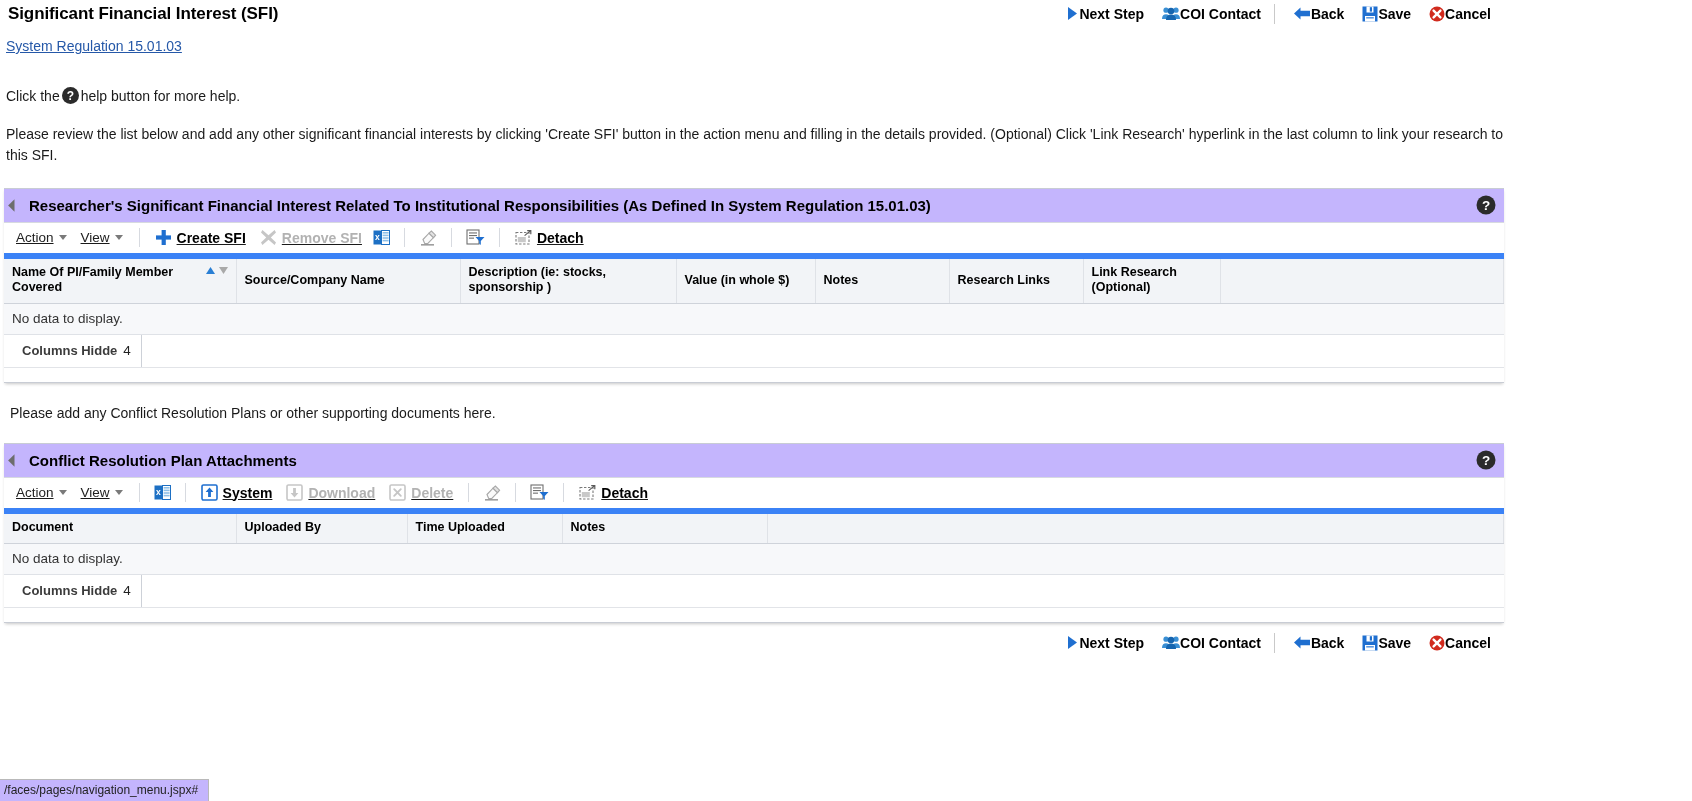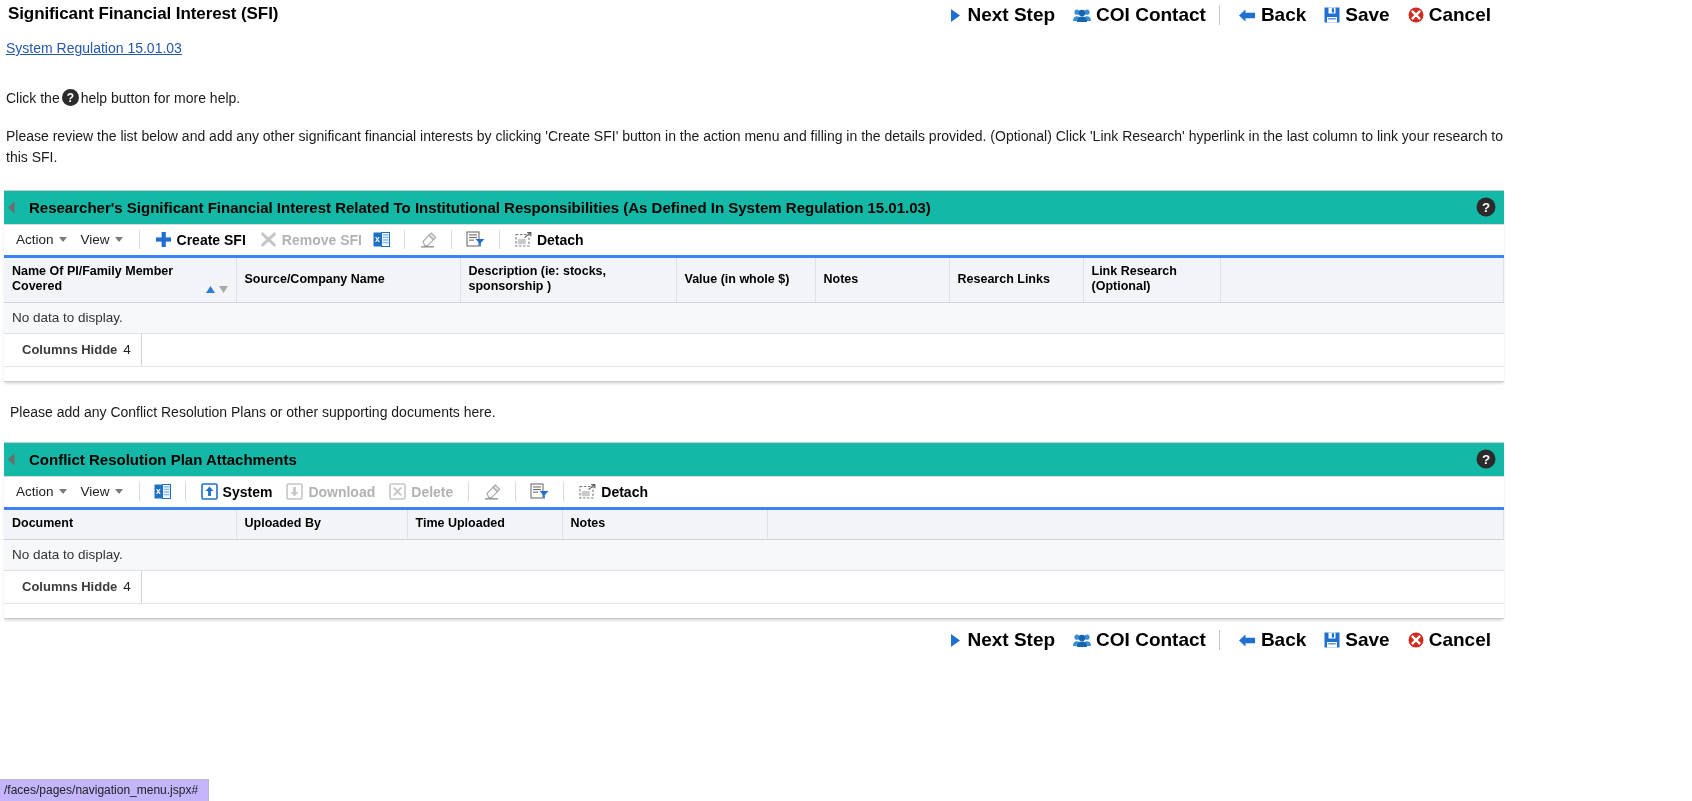--- a/index.html
+++ b/index.html
@@ -19,22 +19,22 @@
   .top-bar {
     display: flex; align-items: flex-start; justify-content: space-between;
     padding: 4px 8px 0 8px;
   }
   .page-title {
     font-size: 17px; font-weight: bold; color: #000;
     letter-spacing: -0.1px; white-space: nowrap;
   }
   .action-bar { display: flex; align-items: center; gap: 0; flex-shrink: 0; }
   .act {
-    display: flex; align-items: center; gap: 5px;
-    font-size: 19px; font-weight: bold; color: #000;
+    display: flex; 
+    font-size: 14px; font-weight: bold; color: #000;
     padding: 0 9px 0 0; margin-left: 9px;
     cursor: pointer; white-space: nowrap;
   }
   .act:first-child { margin-left: 0; }
   .act-sep {
     width: 1px; height: 20px; background: #c9c9c9; margin: 0 10px 0 4px;
   }
 
   
   .ico { display: inline-block; flex-shrink: 0; line-height: 0; }
@@ -54,43 +54,44 @@
   .intro {
     margin: 20px 0 0 2px; font-size: 14px; line-height: 21px;
     color: #1a1a1a; max-width: 1690px;
   }
 
   
   .panel { margin: 0 4px; }
   .panel-outer {
     border: 1px solid #c8ccd4;
     border-left: none; border-right: none;
-    background: #14b8a6;
+    background: #c4b5fd;
     box-shadow: 0 2px 3px -1px rgba(0,0,0,.22);
   }
   .panel-hdr {
     display: flex; align-items: center; justify-content: space-between;
     padding: 6px 8px 7px 6px;
     border-bottom: 1px solid #d7dae0;
   }
   .panel-hdr-left { display: flex; align-items: center; gap: 8px; }
   .disclose {
     width: 0; height: 0; cursor: pointer;
     border-left: 9px solid #6d6d6d;
     border-bottom: 9px solid transparent;
     border-top: 0; transform: rotate(-45deg); margin-right: 2px;
   }
   .panel-title { font-size: 15px; font-weight: bold; color: #000; }
 
   
   .toolbar {
     display: flex; 
     padding: 5px 6px 6px 6px;
-    border-bottom: 3px solid #3b82f6;
+    border-bottom: 6px solid #3b82f6;
     background: #fff;
+    text-decoration: underline;
   }
   .tb-menu {
     display: flex; align-items: center; gap: 5px;
     font-size: 13.5px; color: #222; padding: 2px 8px 2px 6px;
     cursor: pointer;
   }
   .caret {
     width: 0; height: 0;
     border-left: 4px solid transparent; border-right: 4px solid transparent;
     border-top: 5px solid #7a7a7a;
@@ -108,21 +109,21 @@
   table.grid { width: 100%; border-collapse: collapse; table-layout: fixed; }
   table.grid th {
     background: #f2f4f7;
     border-right: 1px solid #dfe2e7;
     border-bottom: 1px solid #cfd3da;
     font-size: 12.5px; font-weight: bold; color: #000;
     text-align: left; vertical-align: top;
     padding: 6px 7px 8px 8px; line-height: 15px;
   }
   th.blank { background: #fff; border-right: none; }
-  .th-inner { display: flex; align-items: flex-end; gap: 10px; }
+  .th-inner { display: flex; align-items: flex-start; gap: 10px; }
   .sort-icons { display: inline-flex; gap: 2px; margin-left: 3px; padding-top: 1px; }
   .nodata {
     background: #f7f8fa;
     border-bottom: 1px solid #dfe2e7;
     font-size: 13.5px; color: #333;
     padding: 7px 8px 8px 8px;
   }
   .cols-hidden-row {
     display: flex; align-items: stretch;
     border-bottom: 1px solid #e2e4e8;

